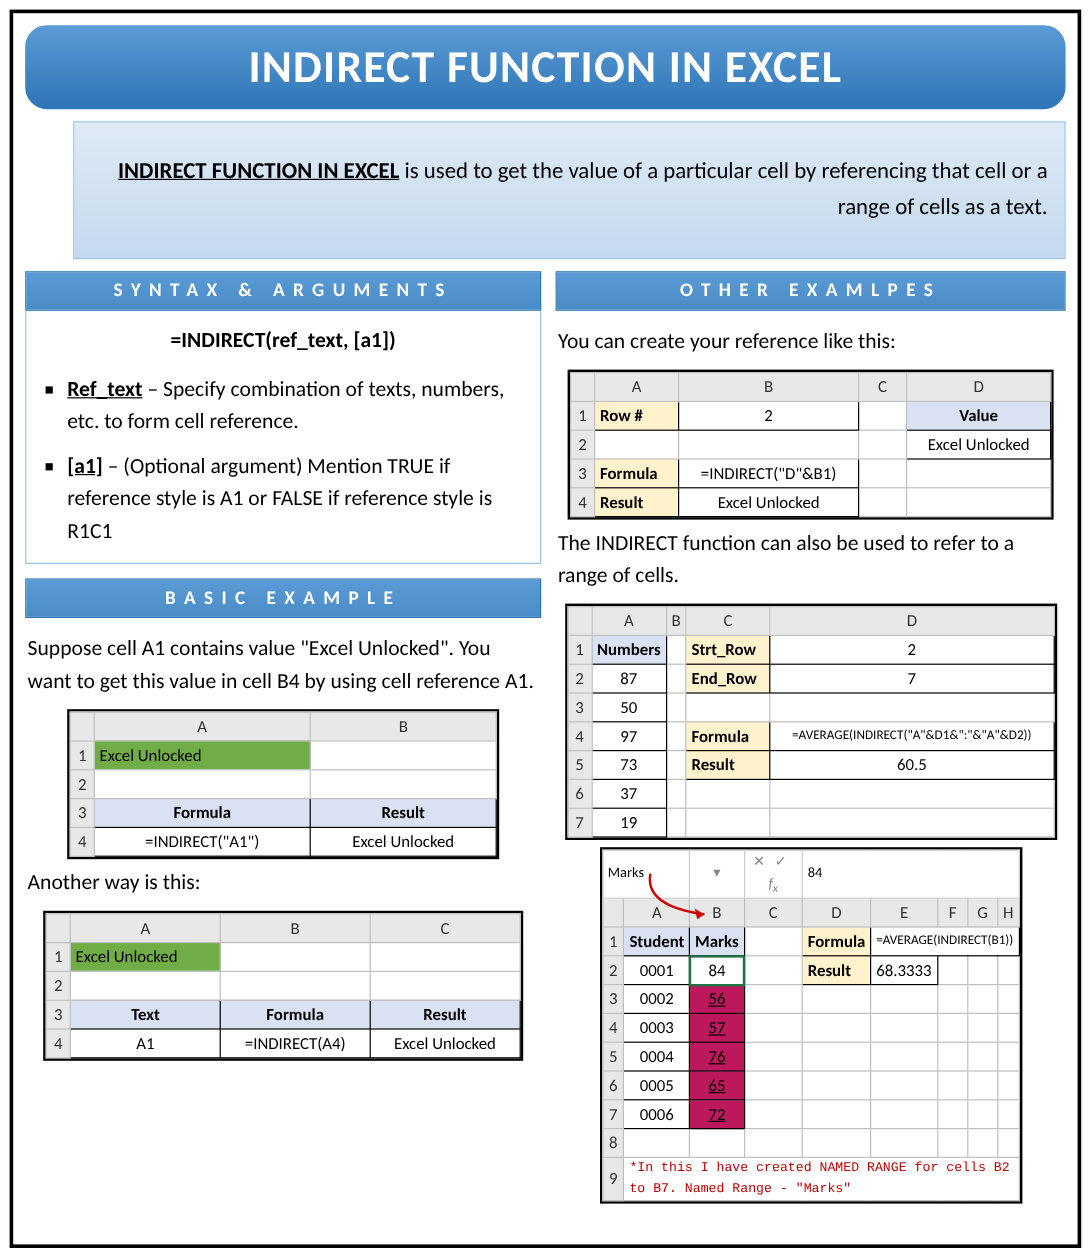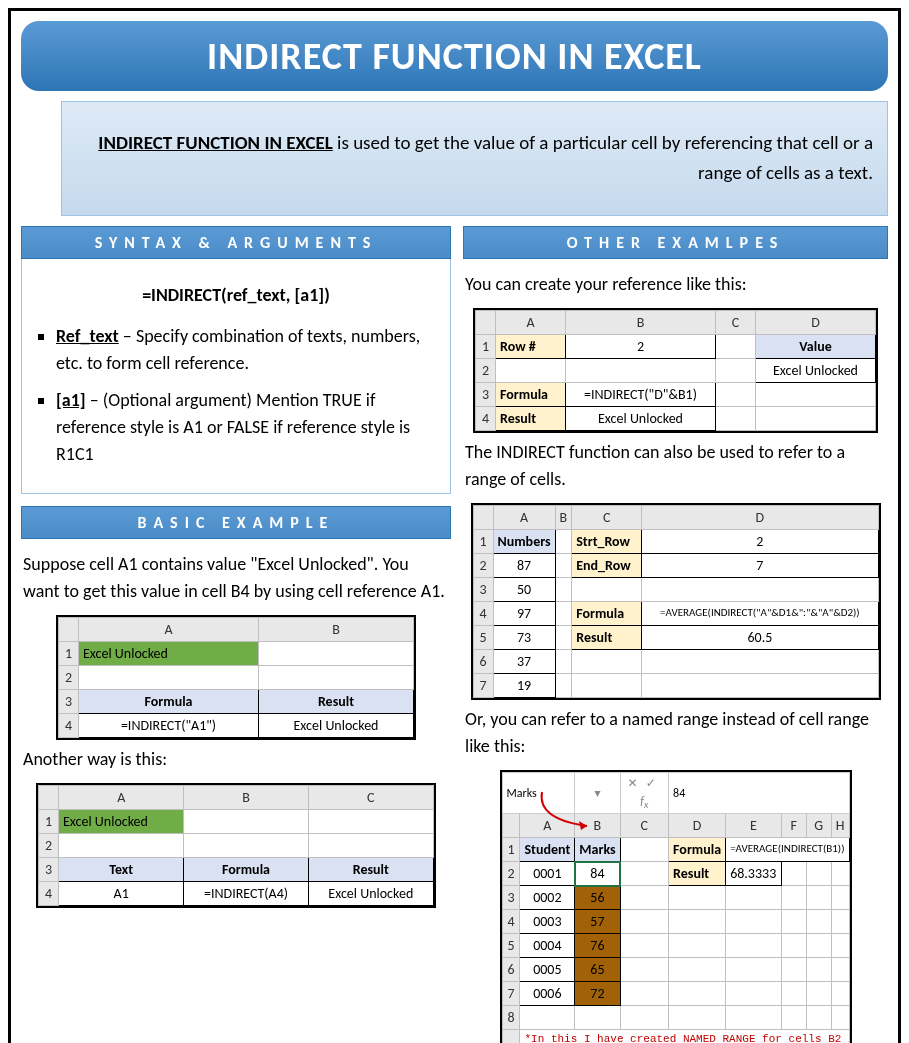--- a/index.html
+++ b/index.html
@@ -49,21 +49,21 @@
     font-weight: bold;
     font-size: 16px;
     letter-spacing: 7px;
     text-align: center;
     padding: 6px 4px;
     border: 1px solid #2e75b6;
   }
   .section-body {
     border: 1px solid #9cc2e5;
     border-top: none;
-    padding: 15px 12px;
+    padding: 3px 12px;
     font-size: 18px;
     line-height: 1.5;
     margin-bottom: 12px;
   }
   .section-body.no-border { border: none; padding: 6px 2px; }
   .syntax-line {
     text-align: center;
     font-weight: bold;
     font-size: 18px;
     margin: 8px 0 14px 0;
@@ -85,21 +85,21 @@
     padding: 1px 4px;
     height: 20px;
     text-align: center;
     font-weight: normal;
   }
   .excel .colhdr { background: #e8e8e8; font-weight: normal; color:#333; }
   .excel .rowhdr { background: #e8e8e8; width: 20px; color:#333;}
   .excel .hdr-cell { background: #d9e1f2; font-weight: bold; border:1px solid #000;}
   .excel .green { background: #70ad47; text-align:left; padding-left:4px;}
   .excel .label-cell { background: #fff2cc; font-weight: bold; text-align:left; padding-left:4px; border:1px solid #000;}
-  .excel .sel { background: #a16207; }
+  .excel .sel { background: #be185d; text-decoration: underline; }
   .excel .bordered { border:1px solid #000; }
   .excel .left { text-align:left; padding-left:4px; }
   .excel .formula-bar td { border:1px solid #ccc; font-size:12px; }
   .excel .namebox { border:2px solid #d00000; }
   .excel .footnote { color:#c00000; font-size:11px; text-align:left;font-family:Liberation Mono, monospace; }
 </style>
 </head>
 <body>
 
 <div class="frame">
@@ -306,21 +306,20 @@
                   <td class="rowhdr">7</td>
                   <td class="bordered">19</td>
                   <td></td>
                   <td></td>
                   <td></td>
                 </tr>
           </tbody>
             </table>
         </div>
 
-        <p class="body-text">Or, you can refer to a named range instead of cell range like this:</p>
 
         <div class="excel" style="width:352px; position:relative;">
           <table>
             <tbody>
                 <tr class="formula-bar">
               <td colspan="2" class="namebox left" style="width:60px">Marks</td>
               <td style="width:14px;color:#888">▾</td>
               <td style="width:80px;color:#888;">✕ &nbsp; ✓ &nbsp; <i>f<sub>x</sub></i></td>
               <td colspan="5" class="left">84</td>
             </tr>

